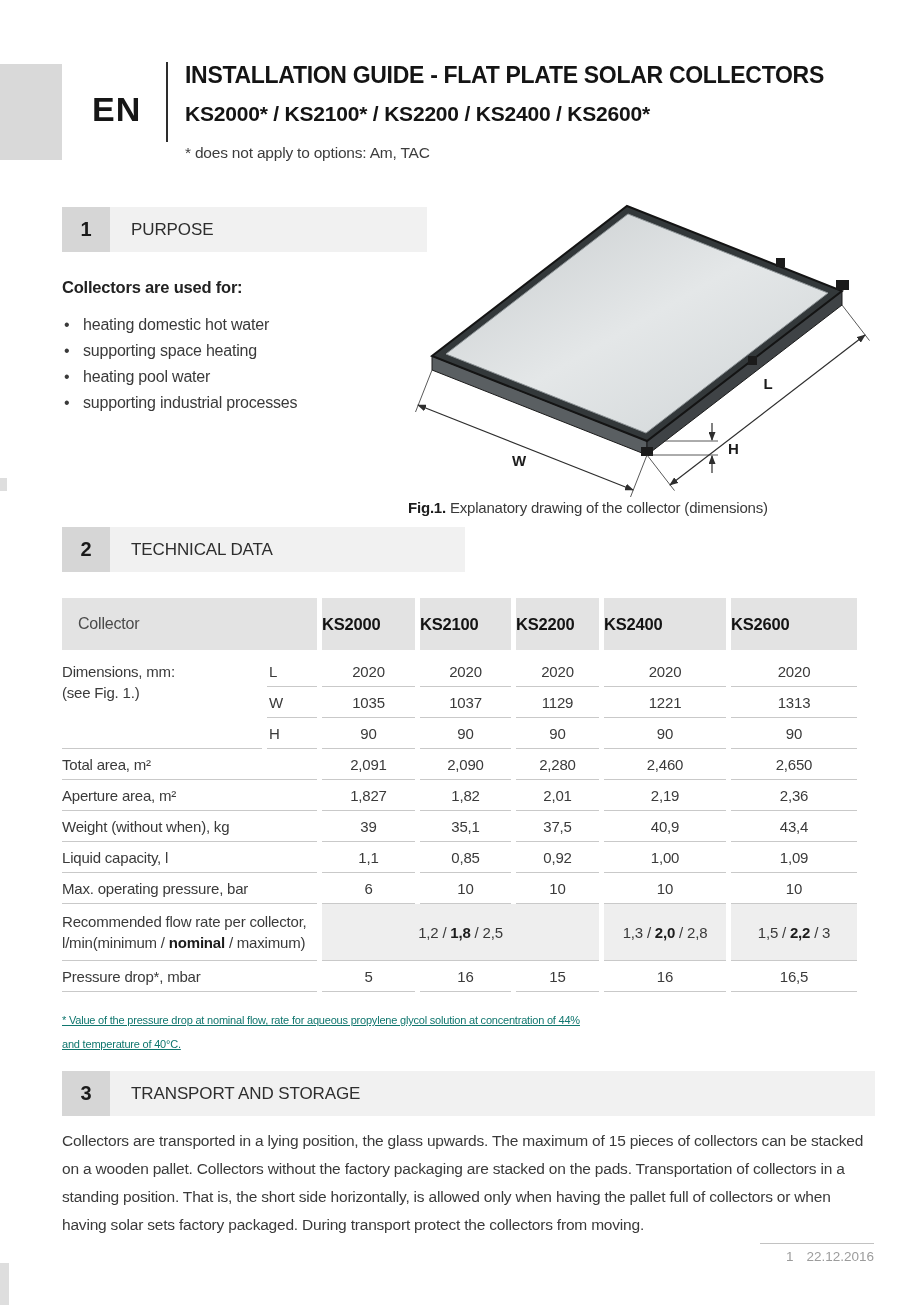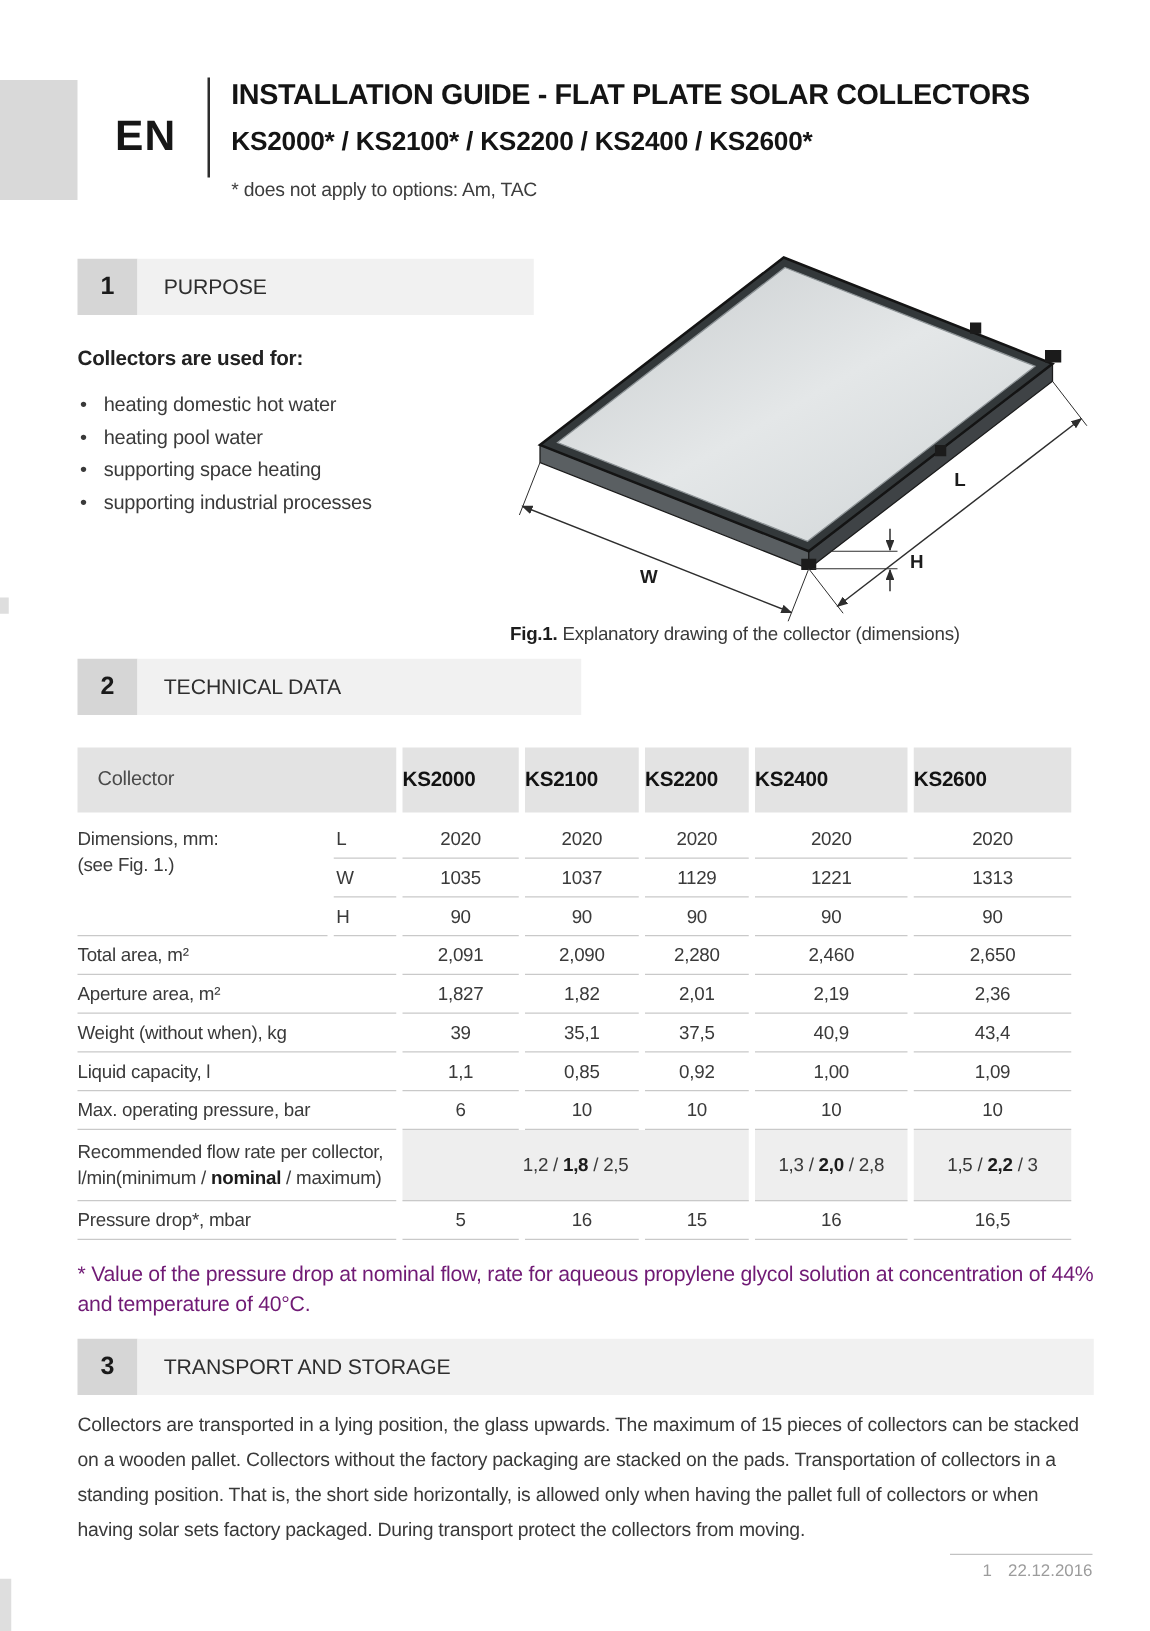--- a/index.html
+++ b/index.html
@@ -55,21 +55,21 @@
   .tech-table tr.spacer td { height:6px; border-bottom:none; }
   .tech-table td.lab { text-align:left; white-space:nowrap; }
   .tech-table td.sub { text-align:left; padding-left:2px; }
   .tech-table td.val { text-align:center; }
   .tech-table td.dims { vertical-align:top; padding-top:5px; line-height:21px; }
   .tech-table tr.flow-row td { height:57px; }
   .tech-table td.flow-lab { line-height:21px; }
   .tech-table td.gray { background:#eeeeee; }
   .tech-table .b { font-weight:bold; color:#1c1c1c; }
 
-  .footnote { left:62px; top:1008px; font-size:17px; color:#701a75; line-height:24px; letter-spacing:-0.2px; white-space:nowrap; }
+  .footnote { left:62px; top:1008px; font-size:11px; color:#0f766e; line-height:24px; letter-spacing:-0.2px; white-space:nowrap;text-decoration:underline; }
 
   .paragraph { left:62px; top:1127px; width:815px; font-size:15.5px; line-height:28px; color:#3a3a3a; letter-spacing:-0.2px; }
 
   .footer { left:760px; top:1243px; width:114px; border-top:1px solid #c2c2c2; padding-top:5px;
             text-align:right; font-size:13.5px; color:#9c9c9c; }
   .footer .pg { margin-right:13px; }
 </style>
 </head>
 <body>
 
@@ -86,22 +86,22 @@
   <div class="abs doc-note">* does not apply to options: Am, TAC</div>
 
   <div class="abs sec" style="top:207px; width:403px;">
     <div class="sec-num">1</div>
     <div class="sec-bar" style="width:317px;">PURPOSE</div>
   </div>
 
   <div class="abs intro">Collectors are used for:</div>
   <ul class="abs bullets">
     <li><span class="blt">•</span><span>heating domestic hot water</span></li>
+    <li><span class="blt">•</span><span>supporting space heating</span></li>
     <li><span class="blt">•</span><span>heating pool water</span></li>
-    <li><span class="blt">•</span><span>supporting space heating</span></li>
     <li><span class="blt">•</span><span>supporting industrial processes</span></li>
   </ul>
 
   <div class="abs figure-wrap">
     <svg width="470" height="315" viewBox="0 0 470 315">
       <defs>
         <linearGradient id="glassGrad" x1="0" y1="0" x2="1" y2="1">
           <stop offset="0" stop-color="#c7cbcd"></stop>
           <stop offset="0.5" stop-color="#e4e7e8"></stop>
           <stop offset="1" stop-color="#ced3d5"></stop>

